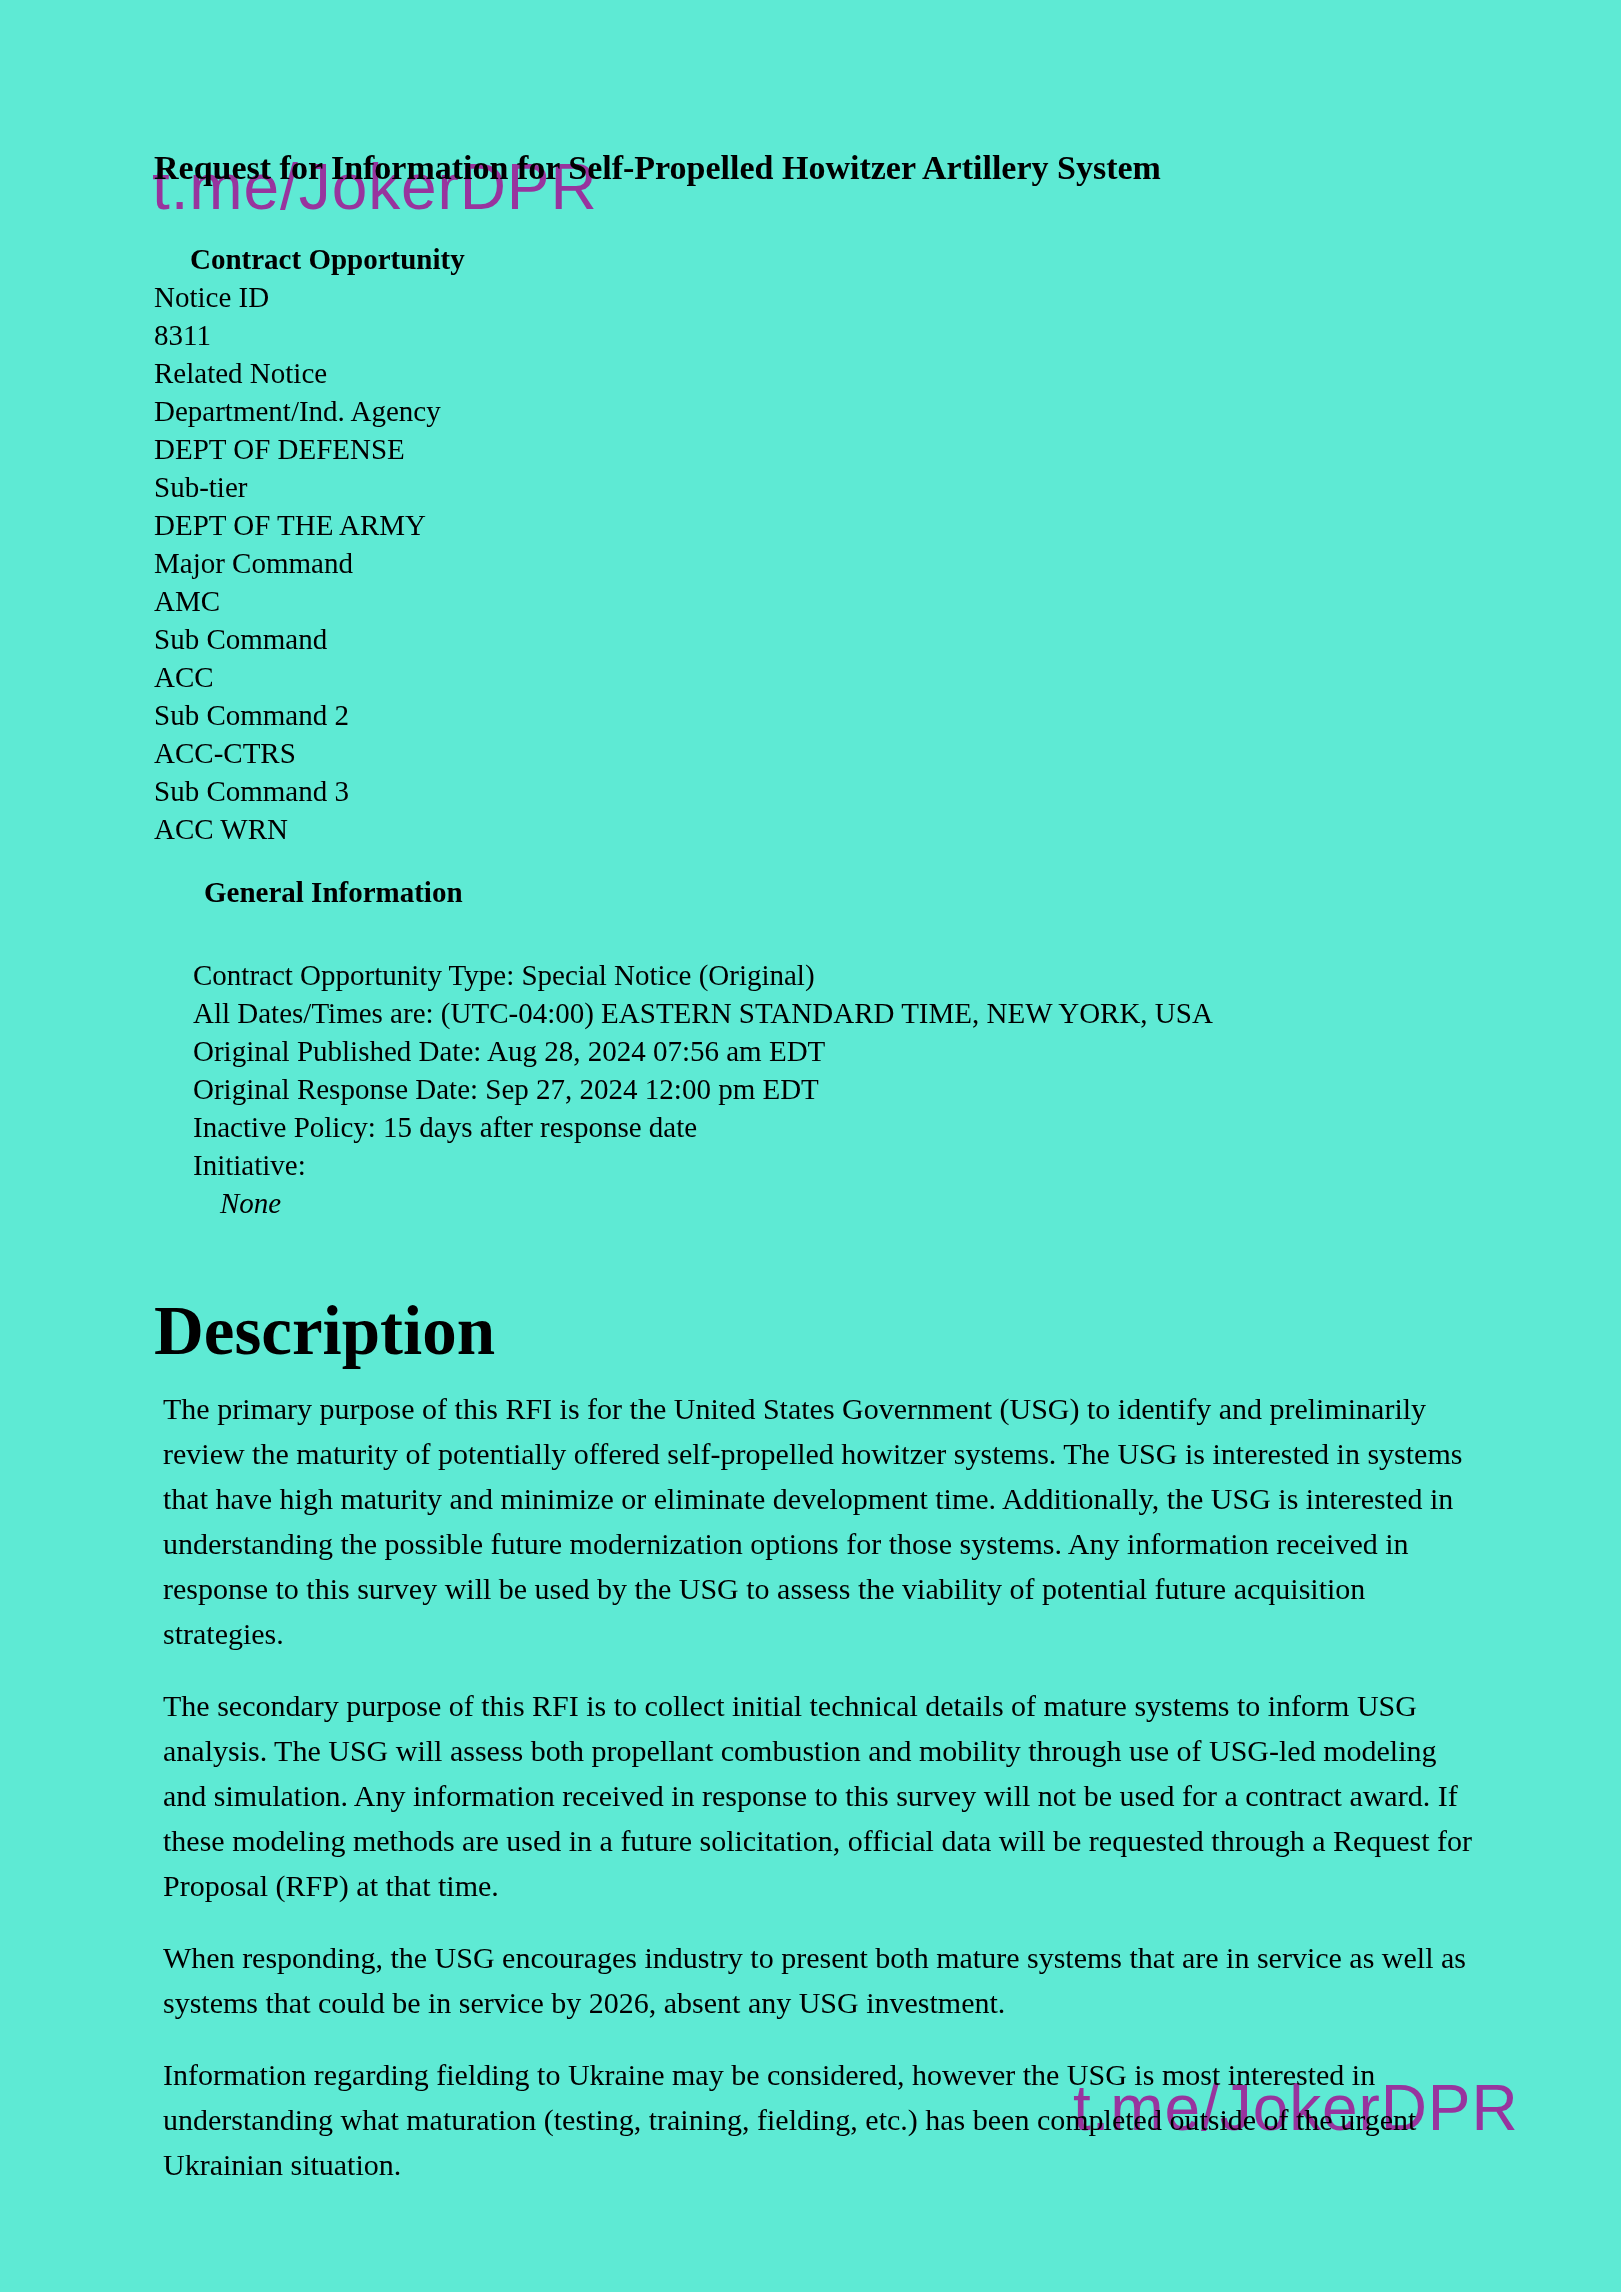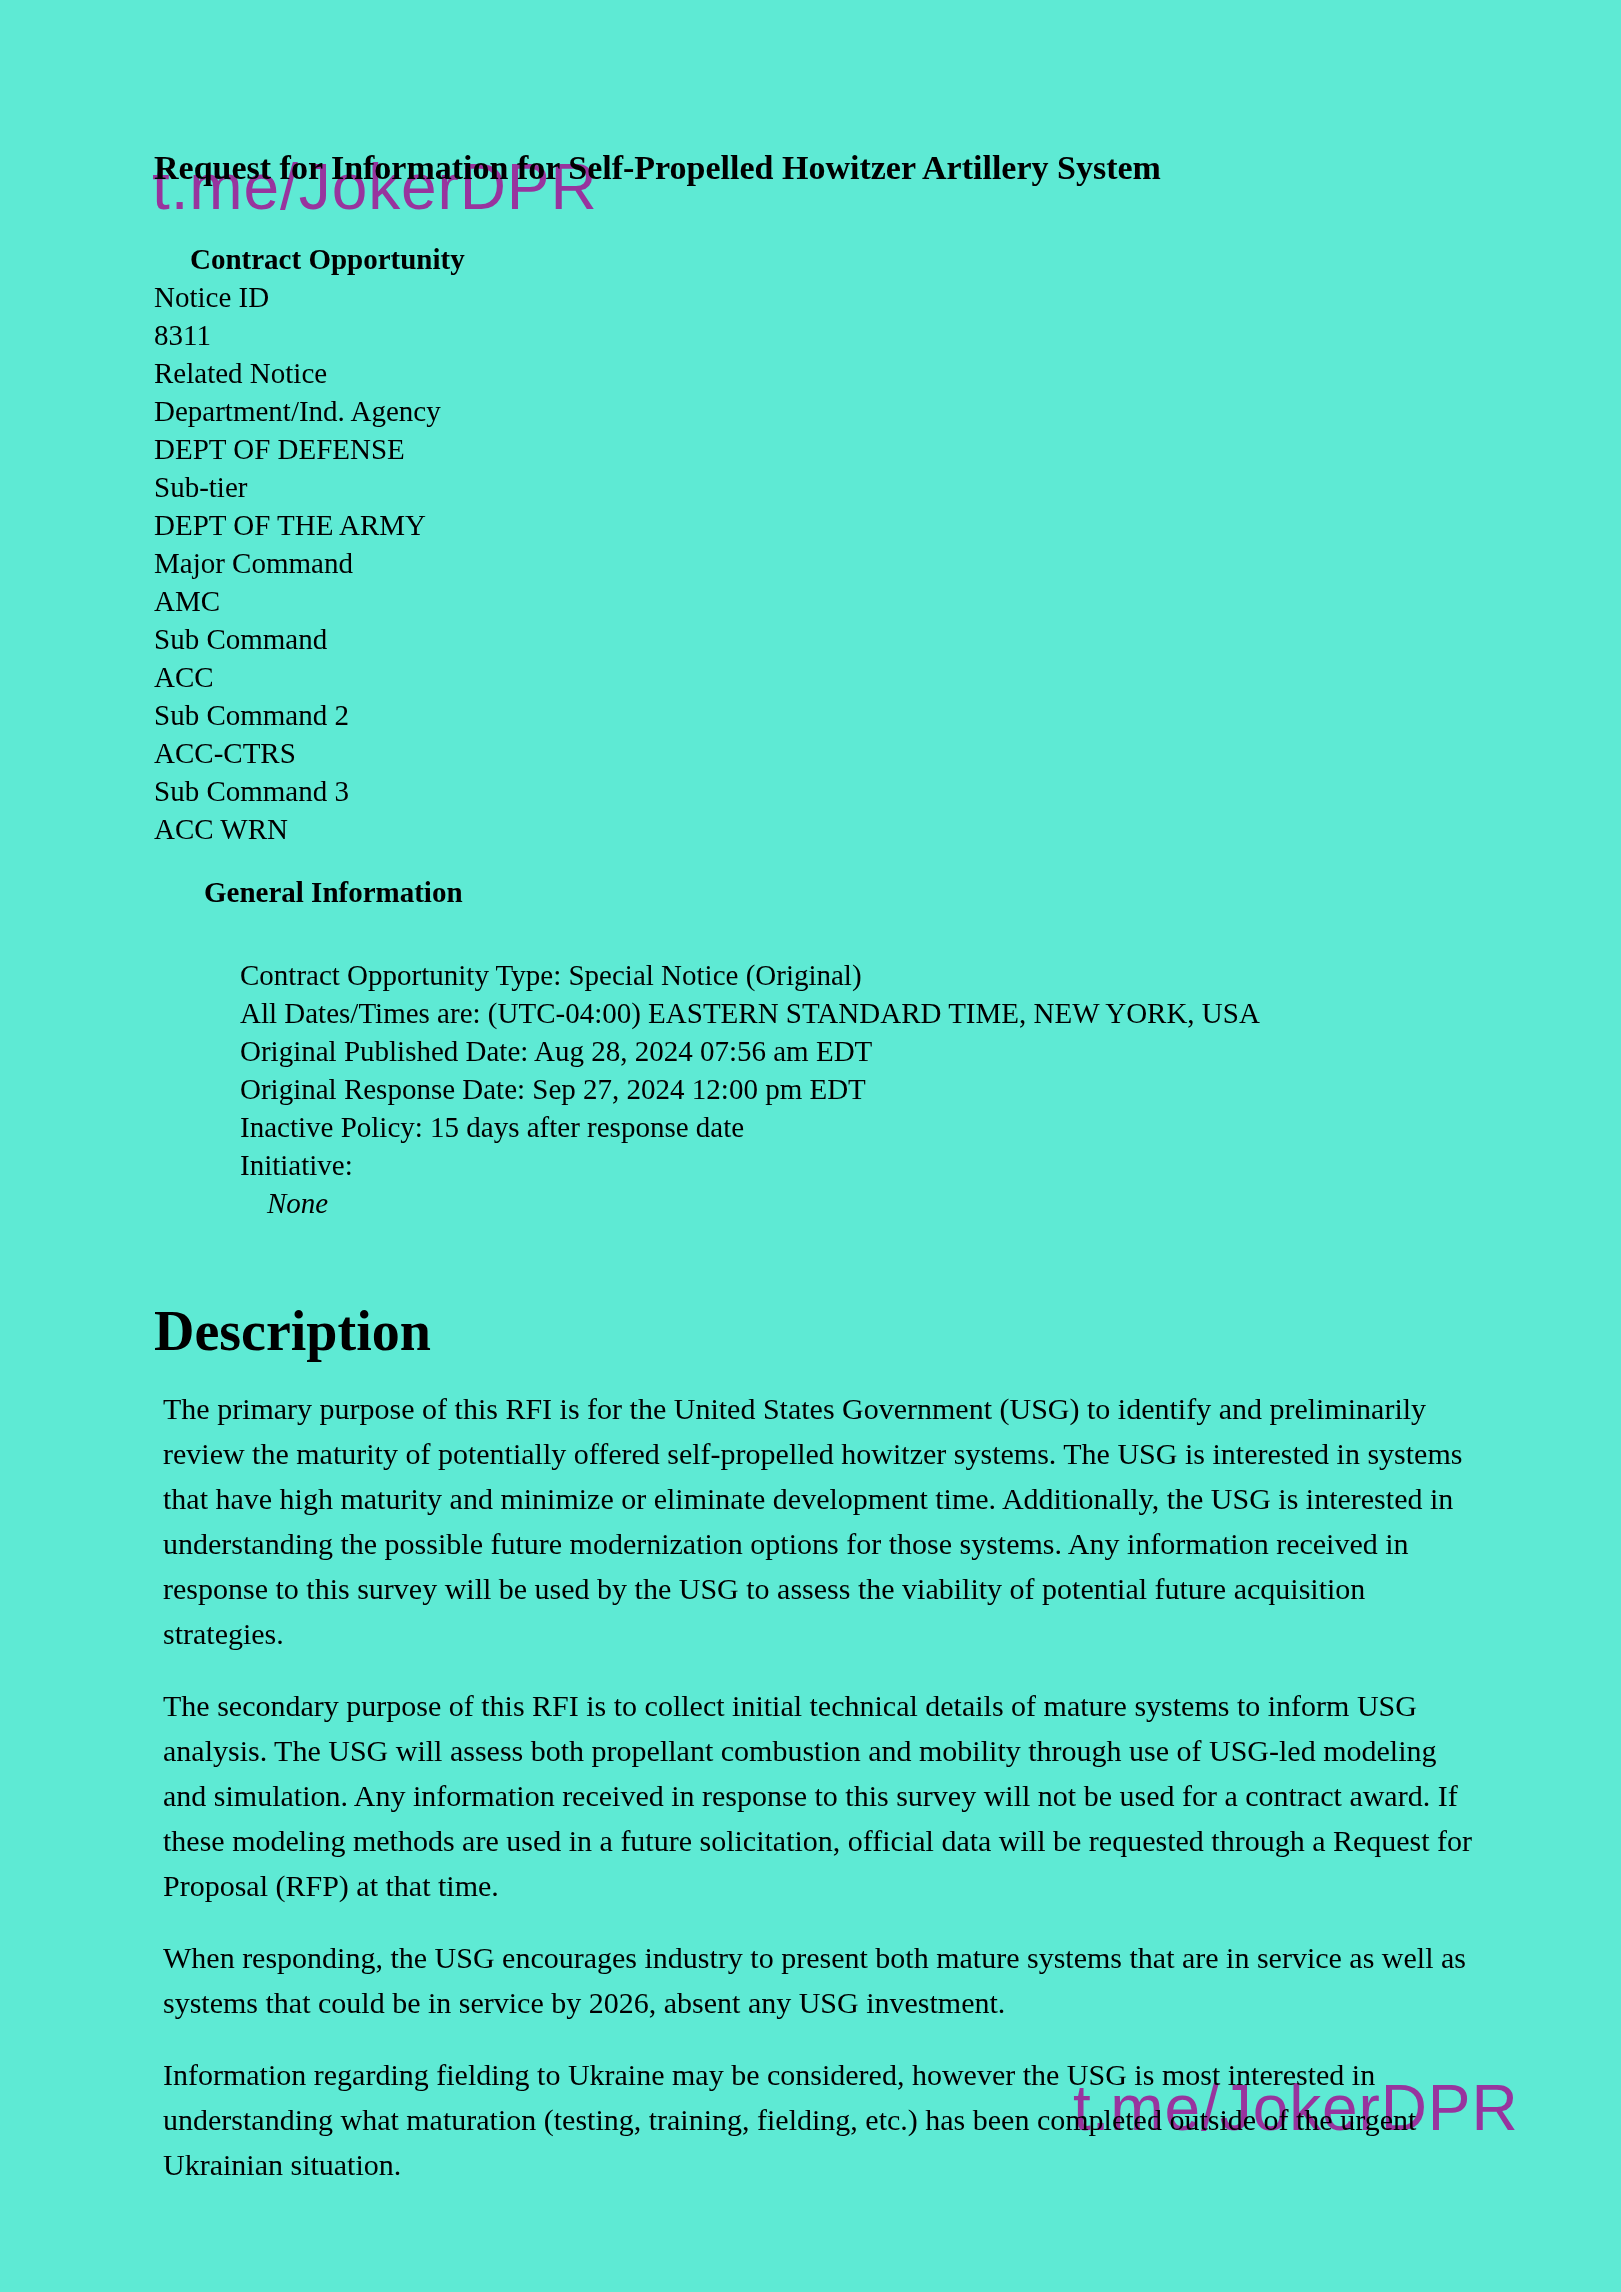--- a/index.html
+++ b/index.html
@@ -63,30 +63,29 @@
     margin-left: 37px;
   }
   .general-block {
     position: absolute;
     left: 193px;
     top: 956px;
     width: 1281px;
     font-size: 29px;
     line-height: 38px;
     z-index: 2;
-    margin-left: 47px;
   }
   .initiative-value { padding-left: 27px; font-style: italic; }
 
   .desc-heading {
     position: absolute;
     left: 154px;
     top: 1300px;
     margin: 0;
-    font-size: 56px;
+    font-size: 69px;
     line-height: 63px;
     font-weight: bold;
     z-index: 2;
   }
   .desc-body {
     position: absolute;
     left: 154px;
     top: 1386px;
     width: 1324px;
     font-size: 30px;

